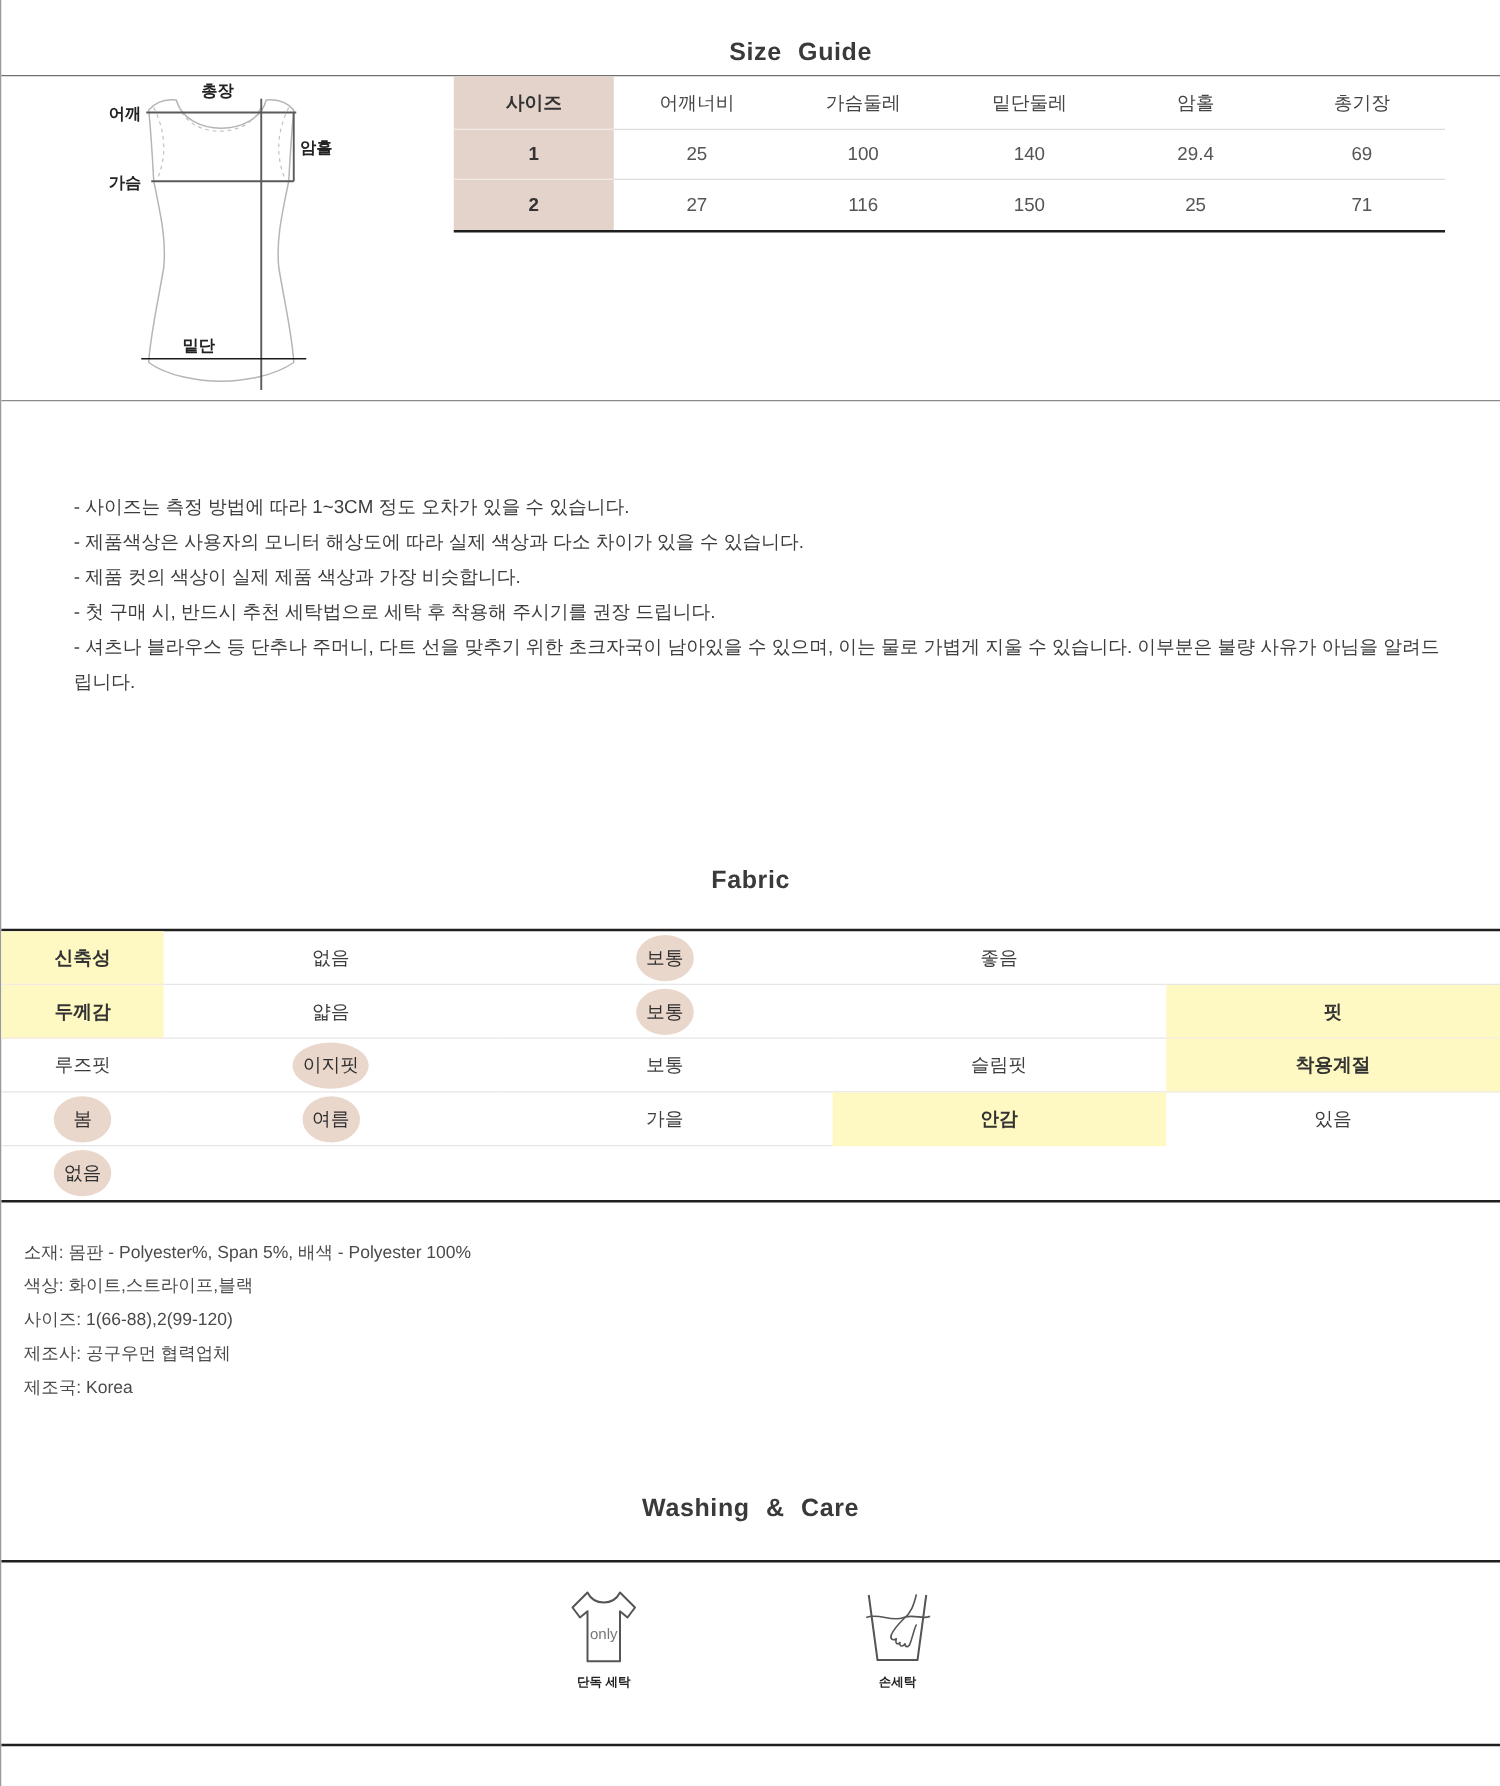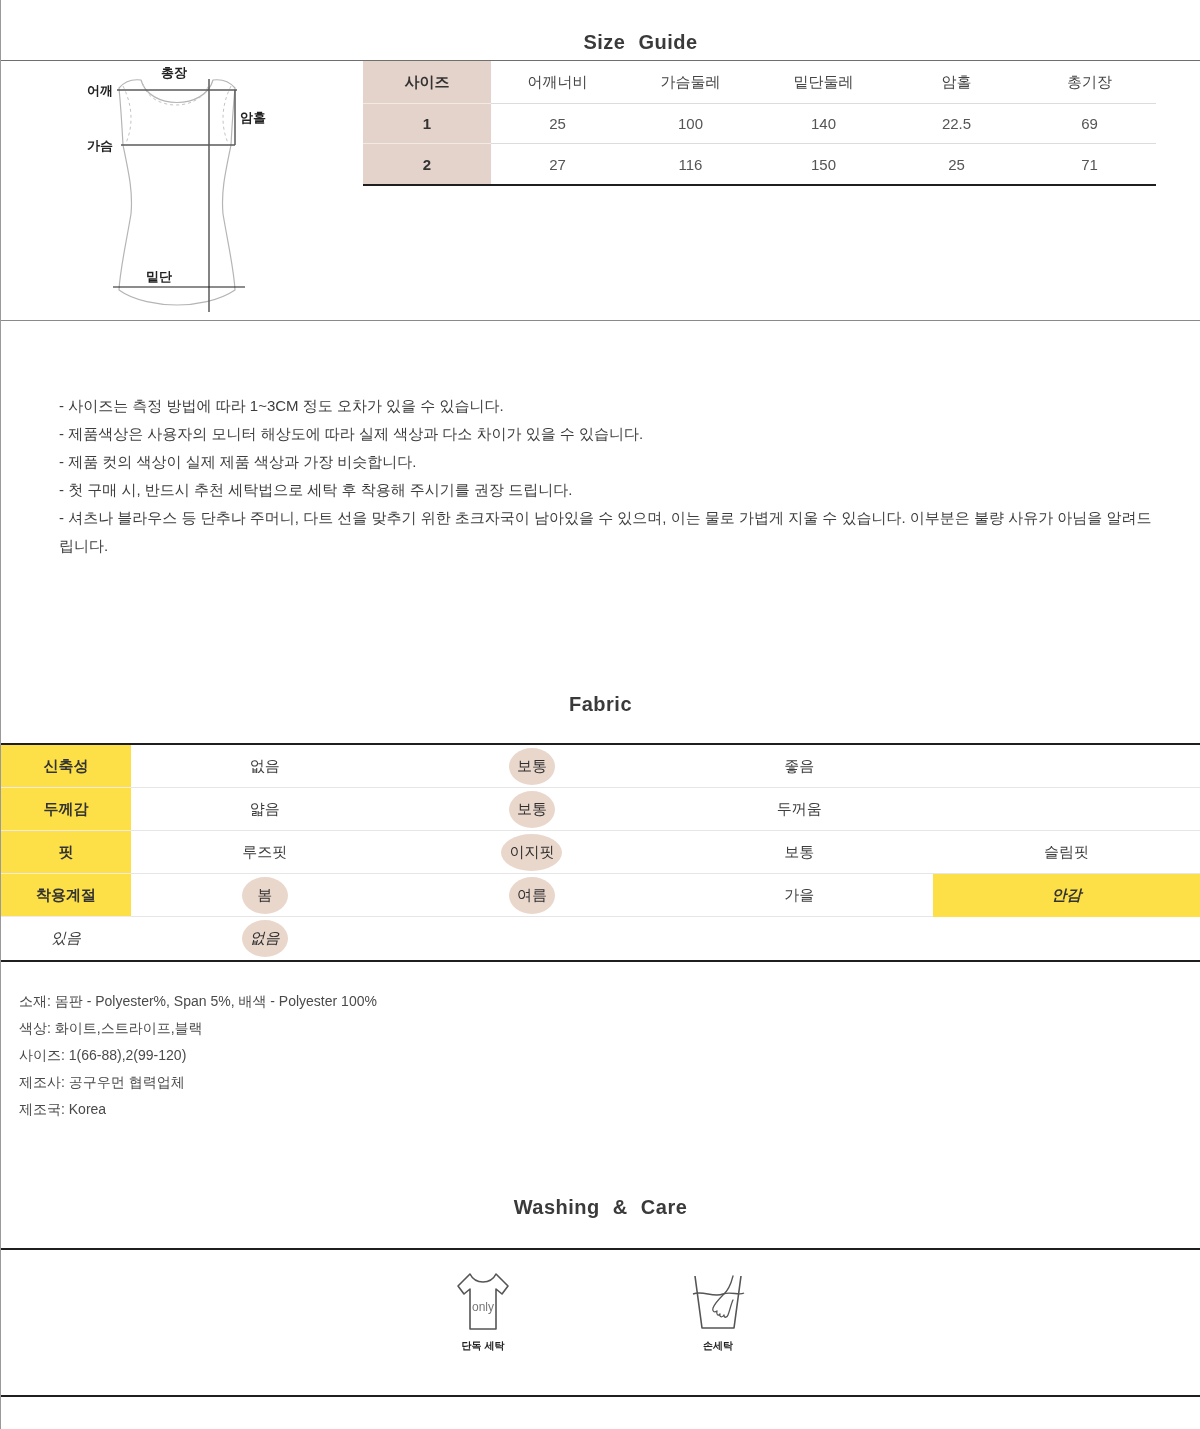--- a/index.html
+++ b/index.html
@@ -43,22 +43,22 @@
     position:absolute;left:0;top:743px;width:1199px;
     display:grid;grid-template-columns:130px repeat(4,1fr);
     border-top:2px solid #1f1f1f;border-bottom:2px solid #1f1f1f;
     box-sizing:border-box;
   }
   .fabric-table .fcell{
     display:flex;align-items:center;justify-content:center;
     height:43px;font-size:15px;color:#3d3d3d;
     border-bottom:1px solid #e6e6e6;box-sizing:border-box;
   }
-  .fabric-table .frow-last{border-bottom:none;font-style:italic;}
-  .fabric-table .flabel{background:#fde047;font-weight:bold;color:#333;border-bottom:1px solid #f2eae5;}
+  .fabric-table .frow-last{border-bottom:none;}
+  .fabric-table .flabel{background:#fef9c3;font-weight:bold;color:#333;border-bottom:1px solid #f2eae5;}
   .fabric-table .flabel.frow-last{border-bottom:none;}
   .sel{
     display:inline-block;background:#ead7cc;border-radius:50%;
     padding:9px 8px;min-width:30px;text-align:center;color:#2f2f2f;
   }
   
   .product-info{position:absolute;left:18px;top:988px;right:30px;list-style:none;margin:0;padding:0;}
   .product-info li{font-size:14px;line-height:27px;color:#4a4a4a;}
   
   .wash-item{position:absolute;top:1270px;width:90px;text-align:center;}
@@ -107,21 +107,21 @@
     <div class="cell head">어깨너비</div>
     <div class="cell head">가슴둘레</div>
     <div class="cell head">밑단둘레</div>
     <div class="cell head">암홀</div>
     <div class="cell head">총기장</div>
 
     <div class="cell key data-row-cell">1</div>
     <div class="cell data-row-cell">25</div>
     <div class="cell data-row-cell">100</div>
     <div class="cell data-row-cell">140</div>
-    <div class="cell data-row-cell">22.5</div>
+    <div class="cell data-row-cell">29.4</div>
     <div class="cell data-row-cell">69</div>
 
     <div class="cell key last data-row-cell">2</div>
     <div class="cell last data-row-cell">27</div>
     <div class="cell last data-row-cell">116</div>
     <div class="cell last data-row-cell">150</div>
     <div class="cell last data-row-cell">25</div>
     <div class="cell last data-row-cell">71</div>
   </div>
 
@@ -145,21 +145,20 @@
         <span class="sel">보통</span>
       </div>
     <div class="fcell">좋음</div>
     <div class="fcell"></div>
 
     <div class="fcell flabel">두께감</div>
     <div class="fcell">얇음</div>
     <div class="fcell">
         <span class="sel">보통</span>
       </div>
-    <div class="fcell">두꺼움</div>
     <div class="fcell"></div>
 
     <div class="fcell flabel">핏</div>
     <div class="fcell">루즈핏</div>
     <div class="fcell">
         <span class="sel">이지핏</span>
       </div>
     <div class="fcell">보통</div>
     <div class="fcell">슬림핏</div>
 

